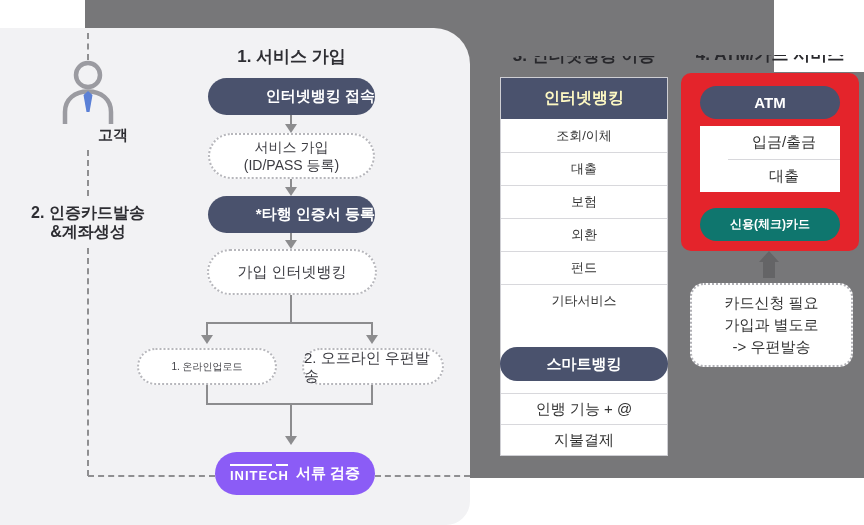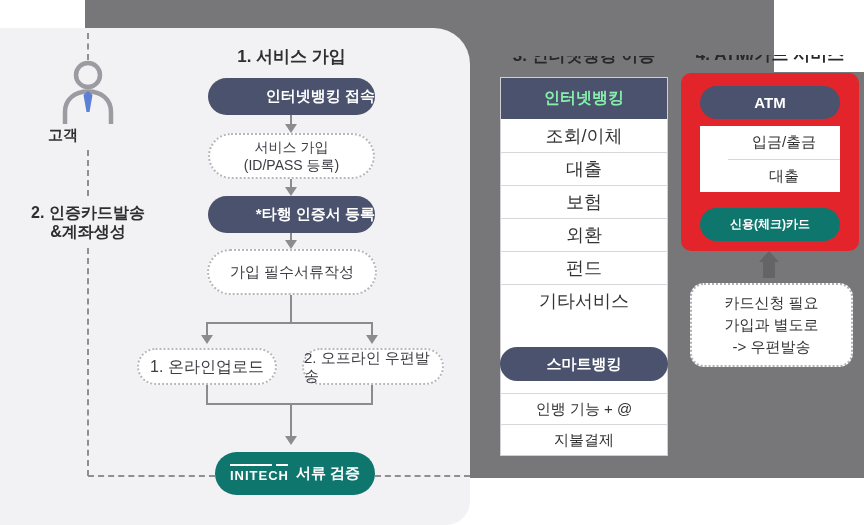--- a/index.html
+++ b/index.html
@@ -23,39 +23,39 @@
         font-size:14px;line-height:18px;z-index:3;}
   .vline{position:absolute;width:2px;background:#8c8c8e;z-index:3;}
   .hline{position:absolute;height:2px;background:#8c8c8e;z-index:3;}
   .ahead{position:absolute;width:0;height:0;border-left:6px solid transparent;border-right:6px solid transparent;
         border-top:9px solid #8c8c8e;z-index:3;}
   .dash-v{position:absolute;width:0;border-left:2px dashed #8f8f91;z-index:3;}
   .dash-h{position:absolute;height:0;border-top:2px dashed #8f8f91;z-index:3;}
 
   .title-1{position:absolute;left:198px;top:45px;width:187px;text-align:center;font-weight:bold;
            font-size:17px;color:#2e2e33;z-index:3;}
-  .actor-label{position:absolute;left:48px;top:126px;width:80px;text-align:left;font-weight:bold;
+  .actor-label{position:absolute;left:48px;top:126px;width:80px;text-align:right;font-weight:bold;
            font-size:15px;color:#2e2e33;z-index:3;}
   .step2-label{position:absolute;left:6px;top:203px;width:164px;text-align:center;font-weight:bold;
            font-size:16px;line-height:19px;color:#2e2e33;z-index:3;}
 
   .verify-pill{position:absolute;left:215px;top:452px;width:160px;height:43px;border-radius:22px;
-        background:#0f766e;color:#fff;display:flex;align-items:center;justify-content:center;gap:7px;z-index:4;}
+        background:#8b5cf6;color:#fff;display:flex;align-items:center;justify-content:center;gap:7px;z-index:4;}
   .brand-wrap{display:flex;flex-direction:column;align-items:center;}
   .brand-bar{width:58px;height:2px;margin-bottom:2px;
         background:linear-gradient(to right,#fff 0 72%,rgba(0,0,0,0) 72% 80%,#fff 80% 100%);}
   .brand-txt{font-weight:bold;font-size:13px;letter-spacing:1px;}
   .verify-txt{font-weight:bold;font-size:15px;}
 
   
   .ib-col{position:absolute;left:500px;top:77px;width:168px;background:#fff;
         border:1px solid #cfcfd4;z-index:3;}
-  .ib-header{height:41px;background:#4a526d;color:#86efac;font-weight:bold;font-size:16px;
+  .ib-header{height:41px;background:#4a526d;color:#fef9c3;font-weight:bold;font-size:16px;
         display:flex;align-items:center;justify-content:center;}
-  .ib-row{height:33px;display:flex;align-items:center;justify-content:center;font-size:18px;color:#333;
+  .ib-row{height:33px;display:flex;align-items:center;justify-content:center;font-size:13px;color:#333;
         border-top:1px solid #d8d8dc;}
   .ib-row:nth-child(2){border-top:none;}
   .ib-gap{height:30px;}
   .ib-smart{height:34px;border-radius:17px;background:#4a526d;color:#fff;font-weight:bold;font-size:15px;
         display:flex;align-items:center;justify-content:center;margin:0 -1px;}
   .ib-gap2{height:12px;}
   .ib-row2{height:31px;display:flex;align-items:center;justify-content:center;font-size:15px;color:#333;
         border-top:1px solid #d8d8dc;}
 
   
@@ -126,32 +126,32 @@
   <div class="vline" style="left:290px;top:179px;height:9px;"></div>
   <div class="ahead" style="left:285px;top:187px;"></div>
 
   <div class="pill" style="top:196px;">
     <span>*타행 인증서 등록</span>
   </div>
   <div class="vline" style="left:290px;top:233px;height:8px;"></div>
   <div class="ahead" style="left:285px;top:240px;"></div>
 
   <div class="dotted-node" style="left:207px;top:249px;width:170px;height:46px;">
-    <div style="font-size:15px;">가입 필수서류작성</div>
+    <div style="font-size:15px;">가입 인터넷뱅킹</div>
   </div>
 
   <div class="vline" style="left:290px;top:295px;height:28px;"></div>
   <div class="hline" style="left:206px;top:322px;width:167px;"></div>
   <div class="vline" style="left:206px;top:322px;height:14px;"></div>
   <div class="ahead" style="left:201px;top:335px;"></div>
   <div class="vline" style="left:371px;top:322px;height:14px;"></div>
   <div class="ahead" style="left:366px;top:335px;"></div>
 
   <div class="dotted-node" style="left:137px;top:348px;width:140px;height:37px;border-radius:19px;">
-    <div style="font-size:16px;">1. 온라인업로드</div>
+    <div style="font-size:10px;">1. 온라인업로드</div>
   </div>
   <div class="dotted-node" style="left:302px;top:348px;width:142px;height:37px;border-radius:19px;">
     <div style="font-size:15px;">2. 오프라인 우편발송</div>
   </div>
 
   <div class="vline" style="left:206px;top:385px;height:20px;"></div>
   <div class="vline" style="left:371px;top:385px;height:20px;"></div>
   <div class="hline" style="left:206px;top:403px;width:167px;"></div>
   <div class="vline" style="left:290px;top:403px;height:34px;"></div>
   <div class="ahead" style="left:285px;top:436px;"></div>

